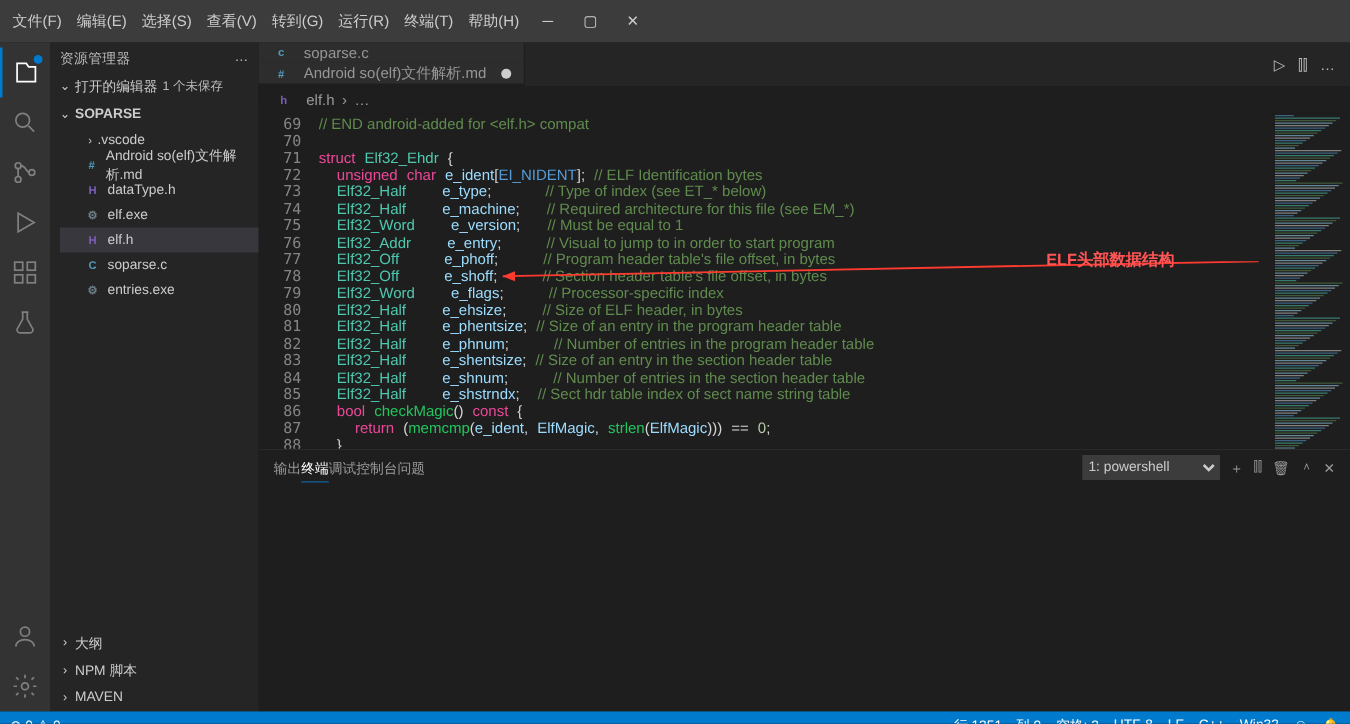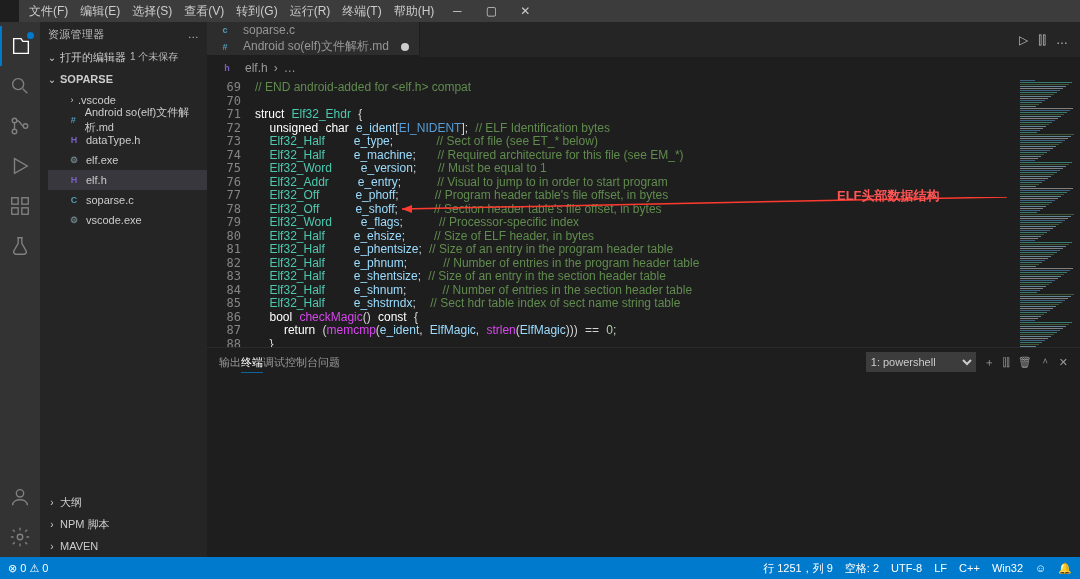--- a/index.html
+++ b/index.html
@@ -1,18 +1,18 @@
 <!DOCTYPE html>
 <html><head>
   <meta charset="utf-8">
   <style>
     * { margin:0; padding:0; box-sizing:border-box; font-family: "Segoe UI","Microsoft YaHei",sans-serif; }
     body { background:#1e1e1e; color:#ccc; width:1080px; height:579px; overflow:hidden; font-size:12px; }
     
-    .menubar { height:22px; background:#3c3c3c; display:flex; align-items:center; padding:0 4px; color:#ccc; -webkit-user-select:none; user-select:none;margin-left:19px; }
+    .menubar { height:34px; background:#3c3c3c; display:flex; align-items:center; padding:0 4px; color:#ccc; -webkit-user-select:none; user-select:none; }
     .menubar .menu { padding:2px 6px; cursor:default; }
     .menubar .title { flex:1; text-align:center; color:#aaa; font-size:12px; }
     .menubar .winbtn { width:34px; text-align:center; font-size:12px; color:#ccc; }
     
     .main { display:flex; height:calc(100% - 22px - 22px); }
     
     .activitybar { width:40px; background:#333; display:flex; flex-direction:column; align-items:center; padding-top:4px; }
     .activitybar .sp { flex:1; }
     .act-icon { width:40px; height:40px; display:flex; align-items:center; justify-content:center; color:#808080; position:relative; }
     .act-icon.active { color:#fff; border-left:2px solid #007acc; }
@@ -48,24 +48,24 @@
     .breadcrumb { height:22px; display:flex; align-items:center; padding:0 12px; color:#9a9a9a; font-size:12px; gap:6px; background:#1e1e1e; }
     .breadcrumb .file-ico { font-size:9px; }
     .code-wrap { flex:1; position:relative; display:flex; overflow:hidden; background:#1e1e1e; }
     .annot { position:absolute; color:#ff5555; font-size:13px; font-weight:bold; pointer-events:none; }
     .arrow { position:absolute; pointer-events:none; }
     .gutter { width:48px; text-align:right; color:#858585; padding-right:14px; font-family:"Consolas",monospace; font-size:12px; line-height:13.5px; padding-top:2px; }
     .code { flex:1; font-family:"Consolas",monospace; font-size:12px; line-height:13.5px; white-space:pre; padding-top:2px; overflow:hidden; }
     .minimap { width:64px; background:#1e1e1e; position:relative; }
     .minimap-ln { height:1px; margin:1px 4px; }
     
-    .kw { color:#ffffff; }
+    .kw { color:#ec4899; }
     .ty { color:#4ec9b0; }
     .id { color:#9cdcfe; }
-    .fn { color:#d946ef; }
+    .fn { color:#22c55e; }
     .cm { color:#608b4e; }
     .nu { color:#b5cea8; }
     .pn { color:#d4d4d4; }
     .mc { color:#569cd6; }
     
     .panel { height:210px; background:#1e1e1e; border-top:1px solid #2b2b2b; display:flex; flex-direction:column; }
     .panel-tabs { height:28px; display:flex; align-items:center; padding:0 12px; gap:16px; font-size:11px; color:#9a9a9a; }
     .panel-tabs .ptab.active { color:#fff; border-bottom:1px solid #0e639c; padding-bottom:4px;}
     .panel-tabs .right { margin-left:auto; display:flex; align-items:center; gap:8px; }
     .panel-tabs select { background:#3c3c3c; color:#ccc; border:1px solid #3c3c3c; font-size:11px; height:20px; width:110px; }
@@ -176,21 +176,21 @@
         <div class="tree-row depth1 sel">
           <span class="file-ico ico-h">H</span>
           <span>elf.h</span>
         </div>
         <div class="tree-row depth1">
           <span class="file-ico ico-c">C</span>
           <span>soparse.c</span>
         </div>
         <div class="tree-row depth1">
           <span class="file-ico ico-exe">⚙</span>
-          <span>vscode.exe</span>
+          <span>entries.exe</span>
         </div>
       </div>
     <div style="flex:1;"></div>
     <div id="collapsed-sections">
         <div class="section-hdr">
           <span class="chev">›</span>
           <span class="lbl">大纲</span>
         </div>
         <div class="section-hdr">
           <span class="chev">›</span>
@@ -255,21 +255,21 @@
 86
 87
 88
 89
 90
 </div>
       <div class="code" id="code"><span class="cm">// END android-added for &lt;elf.h&gt; compat</span>
 
 <span class="kw">struct</span> <span class="ty">Elf32_Ehdr</span> <span class="pn">{</span>
   <span class="kw">unsigned</span> <span class="kw">char</span> <span class="id">e_ident</span><span class="pn">[</span><span class="mc">EI_NIDENT</span><span class="pn">];</span> <span class="cm">// ELF Identification bytes</span>
-  <span class="ty">Elf32_Half</span>    <span class="id">e_type</span><span class="pn">;</span>      <span class="cm">// Sect of file (see ET_* below)</span>
+  <span class="ty">Elf32_Half</span>    <span class="id">e_type</span><span class="pn">;</span>      <span class="cm">// Type of index (see ET_* below)</span>
   <span class="ty">Elf32_Half</span>    <span class="id">e_machine</span><span class="pn">;</span>   <span class="cm">// Required architecture for this file (see EM_*)</span>
   <span class="ty">Elf32_Word</span>    <span class="id">e_version</span><span class="pn">;</span>   <span class="cm">// Must be equal to 1</span>
   <span class="ty">Elf32_Addr</span>    <span class="id">e_entry</span><span class="pn">;</span>     <span class="cm">// Visual to jump to in order to start program</span>
   <span class="ty">Elf32_Off</span>     <span class="id">e_phoff</span><span class="pn">;</span>     <span class="cm">// Program header table's file offset, in bytes</span>
   <span class="ty">Elf32_Off</span>     <span class="id">e_shoff</span><span class="pn">;</span>     <span class="cm">// Section header table's file offset, in bytes</span>
   <span class="ty">Elf32_Word</span>    <span class="id">e_flags</span><span class="pn">;</span>     <span class="cm">// Processor-specific index</span>
   <span class="ty">Elf32_Half</span>    <span class="id">e_ehsize</span><span class="pn">;</span>    <span class="cm">// Size of ELF header, in bytes</span>
   <span class="ty">Elf32_Half</span>    <span class="id">e_phentsize</span><span class="pn">;</span> <span class="cm">// Size of an entry in the program header table</span>
   <span class="ty">Elf32_Half</span>    <span class="id">e_phnum</span><span class="pn">;</span>     <span class="cm">// Number of entries in the program header table</span>
   <span class="ty">Elf32_Half</span>    <span class="id">e_shentsize</span><span class="pn">;</span> <span class="cm">// Size of an entry in the section header table</span>

